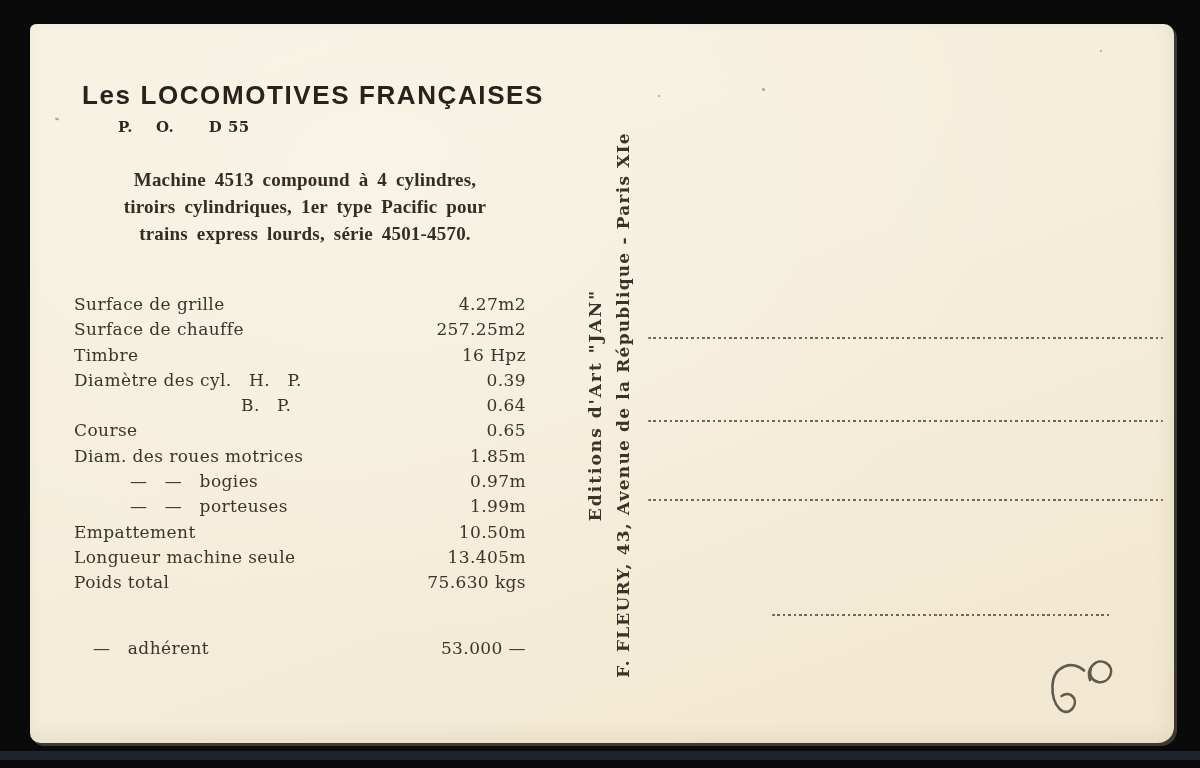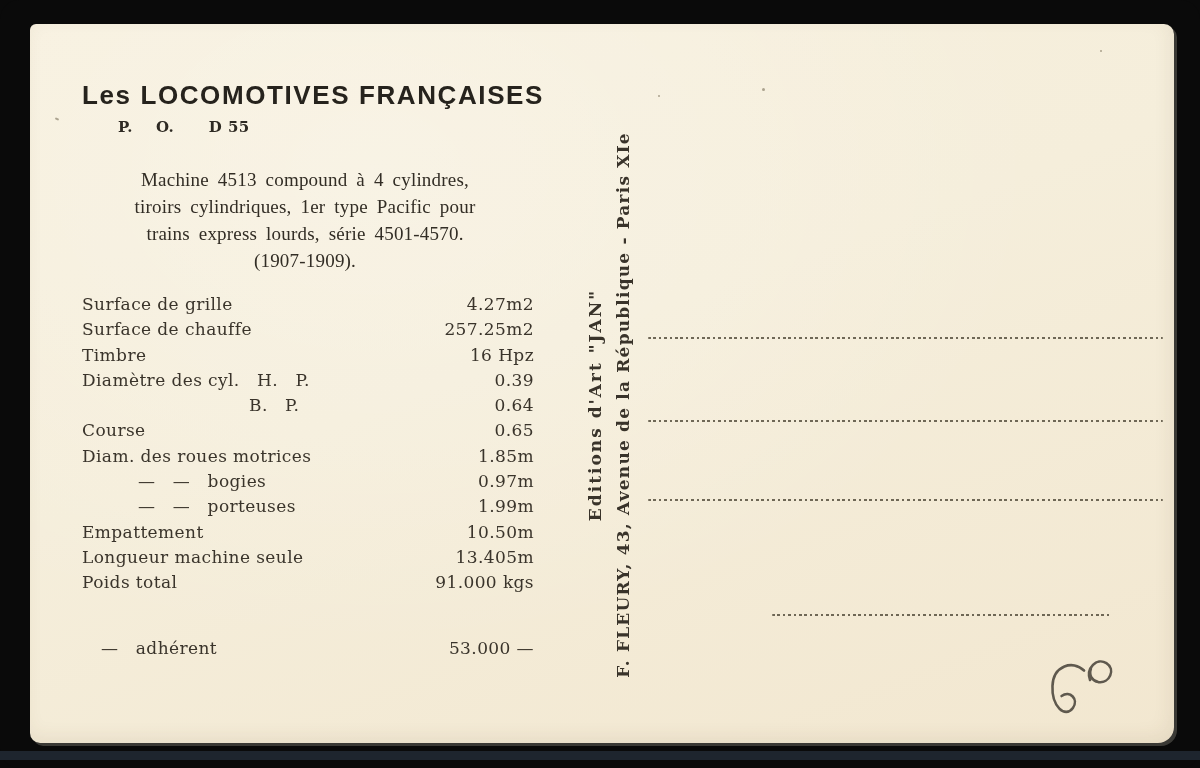--- a/index.html
+++ b/index.html
@@ -35,25 +35,25 @@
   .series{
     position:absolute;left:88px;top:94px;
     font-family:"DejaVu Serif", serif;
     font-weight:700;font-size:15px;color:#2e2a23;
     white-space:pre;letter-spacing:.5px;
   }
   .description{
     position:absolute;left:40px;top:142px;width:470px;
     text-align:center;
     font-family:"Liberation Serif", serif;
-    font-weight:400;font-size:19px;line-height:27px;
+    font-weight:700;font-size:19px;line-height:27px;
     word-spacing:4px;letter-spacing:.2px;color:#322d25;
   }
   .spec-table{
-    position:absolute;left:52px;top:270px;width:452px;
+    position:absolute;left:44px;top:270px;width:452px;
     font-family:"DejaVu Serif", serif;
     font-size:17px;color:#3a342b;letter-spacing:.4px;
   }
   .spec-row{
     display:flex;justify-content:space-between;align-items:baseline;
     height:25.3px;
   }
   .spec-label{white-space:pre;}
   .spec-value{white-space:pre;text-align:right;}
   .spec-row.i1 .spec-label{padding-left:167px;}
@@ -102,21 +102,20 @@
   <div class="card">
 
     <div class="title">Les LOCOMOTIVES FRANÇAISES</div>
 
     <div class="series">P.    O.      D 55</div>
 
     <div class="description">
         <div>Machine 4513 compound à 4 cylindres,</div>
         <div>tiroirs cylindriques, 1er type Pacific pour</div>
         <div>trains express lourds, série 4501-4570.</div>
-        <div>(1907-1909).</div>
       </div>
 
     <div class="spec-table">
         <div class="spec-row">
           <span class="spec-label">Surface de grille</span>
           <span class="spec-value">4.27m2</span>
         </div>
         <div class="spec-row">
           <span class="spec-label">Surface de chauffe</span>
           <span class="spec-value">257.25m2</span>
@@ -152,21 +151,21 @@
         <div class="spec-row">
           <span class="spec-label">Empattement</span>
           <span class="spec-value">10.50m</span>
         </div>
         <div class="spec-row">
           <span class="spec-label">Longueur machine seule</span>
           <span class="spec-value">13.405m</span>
         </div>
         <div class="spec-row">
           <span class="spec-label">Poids total</span>
-          <span class="spec-value">91.000 kgs</span>
+          <span class="spec-value">75.630 kgs</span>
         </div>
         <div class="spec-row i3">
           <span class="spec-label">—   adhérent</span>
           <span class="spec-value">53.000 —</span>
         </div>
       </div>
 
     <div class="publisher">
       <div class="pub-name">Editions d'Art "JAN"</div>
       <div class="pub-address">F. FLEURY, 43, Avenue de la République - Paris XIe</div>

